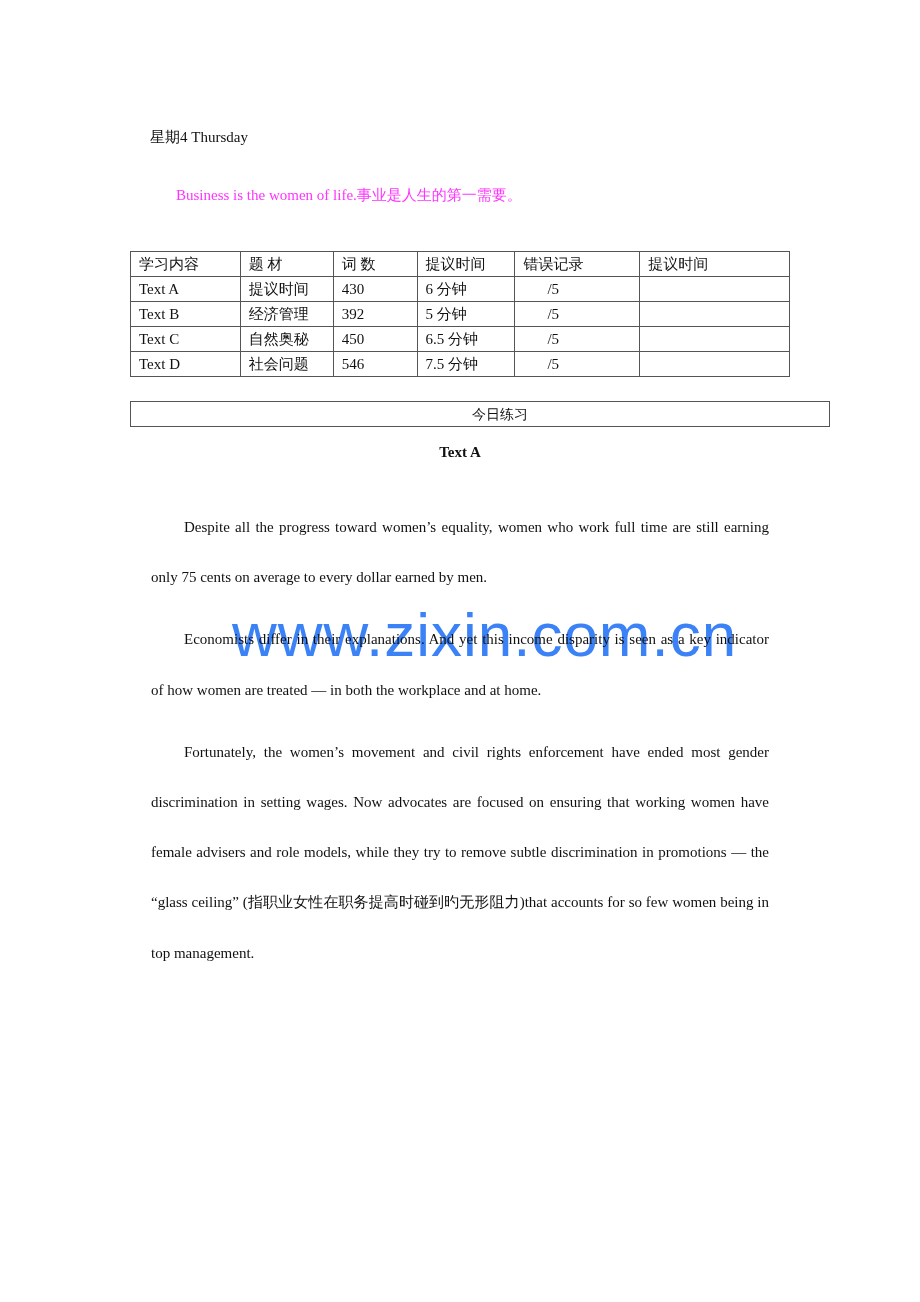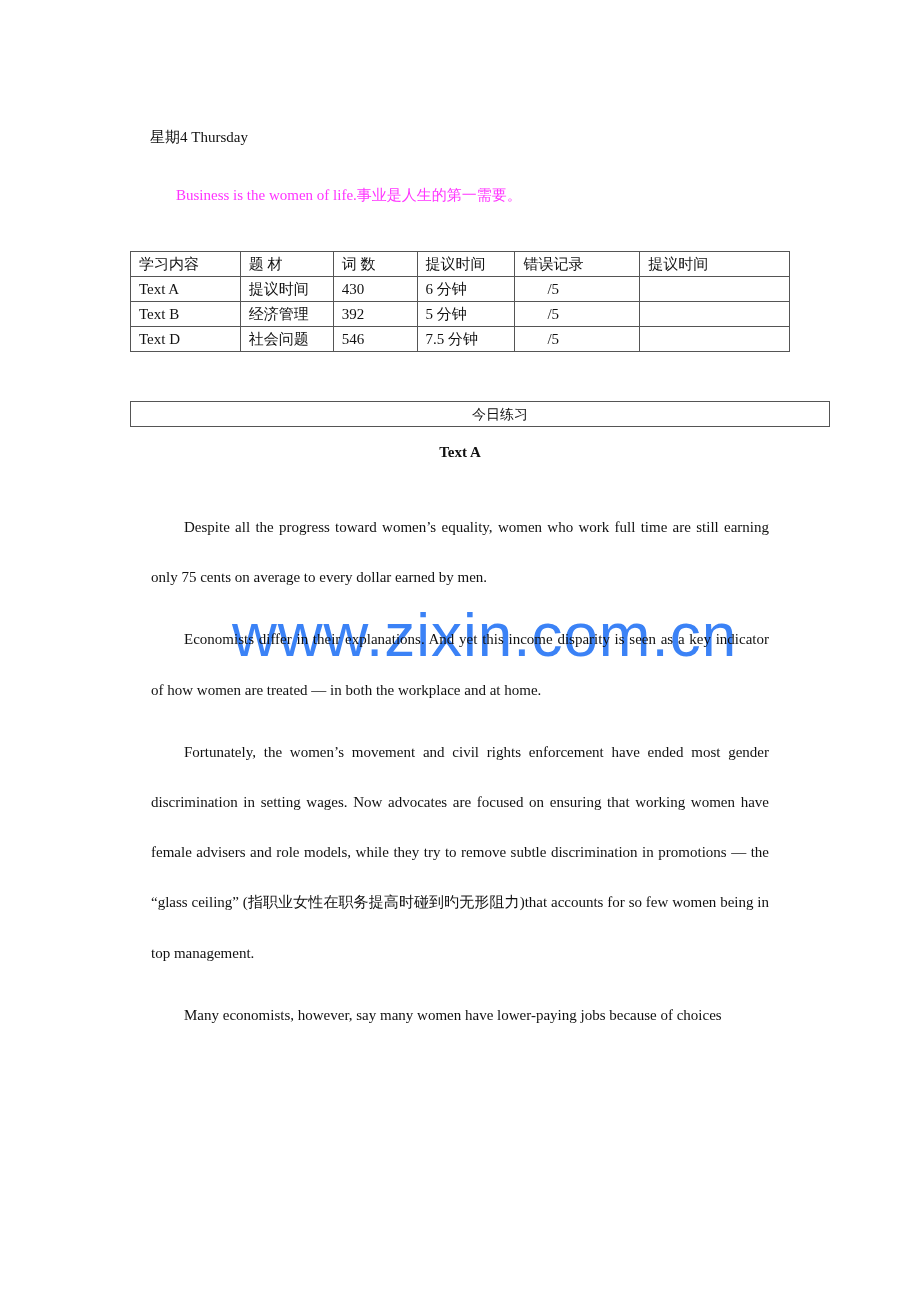--- a/index.html
+++ b/index.html
@@ -83,33 +83,40 @@
   </tr>
   <tr>
     <td>Text B</td>
     <td>经济管理</td>
     <td>392</td>
     <td>5 分钟</td>
     <td class="err">/5</td>
     <td></td>
   </tr>
   <tr>
+    <td>Text C</td>
+    <td>自然奥秘</td>
+    <td>450</td>
+    <td>6.5 分钟</td>
+    <td class="err">/5</td>
+    <td></td>
+  </tr>
+  <tr>
     <td>Text D</td>
     <td>社会问题</td>
     <td>546</td>
     <td>7.5 分钟</td>
     <td class="err">/5</td>
     <td></td>
   </tr>
 </tbody>
   </table>
 
 <div class="practice-box">今日练习</div>
 <div class="text-title">Text A</div>
 
 <div class="watermark">www.zixin.com.cn</div>
 
 <div class="body-text">
   <p>Despite all the progress toward women’s equality, women who work full time are still earning only 75 cents on average to every dollar earned by men.</p>
   <p>Economists differ in their explanations. And yet this income disparity is seen as a key indicator of how women are treated — in both the workplace and at home.</p>
   <p>Fortunately, the women’s movement and civil rights enforcement have ended most gender discrimination in setting wages. Now advocates are focused on ensuring that working women have female advisers and role models, while they try to remove subtle discrimination in promotions — the “glass ceiling” (指职业女性在职务提高时碰到旳无形阻力)that accounts for so few women being in top management.</p>
-  <p>Many economists, however, say many women have lower-paying jobs because of choices</p>
 </div>
 
 </body></html>

